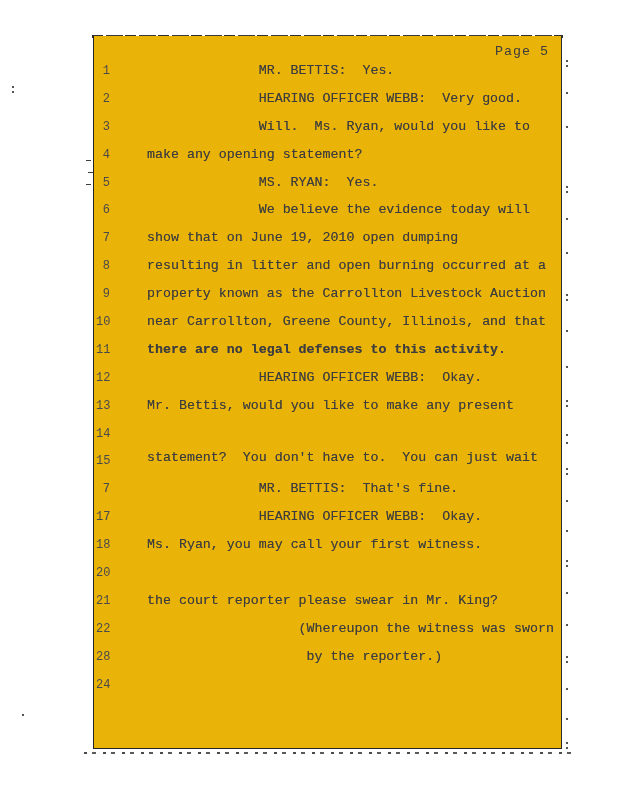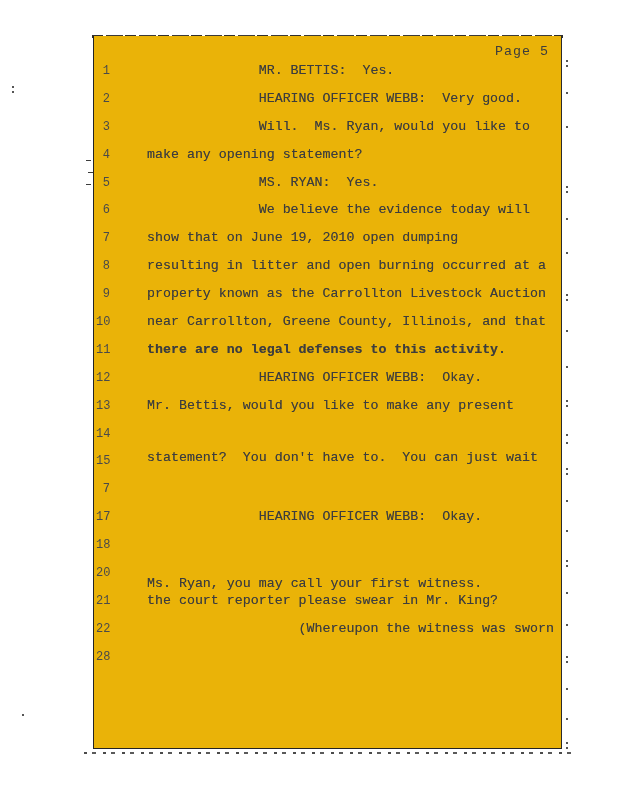--- a/index.html
+++ b/index.html
@@ -116,42 +116,48 @@
         </div>
         <div class="line">
           <span class="num">14</span>
           <span class="txt" style="padding-left: 0ch; margin-top: 24px;">statement?  You don't have to.  You can just wait</span>
         </div>
         <div class="line">
           <span class="num">15</span>
         </div>
         <div class="line">
           <span class="num">7</span>
+          <span class="txt" style="padding-left: 14ch;">MR. BETTIS:  That's fine.</span>
         </div>
         <div class="line">
           <span class="num">17</span>
           <span class="txt" style="padding-left: 14ch;">HEARING OFFICER WEBB:  Okay.</span>
         </div>
         <div class="line">
           <span class="num">18</span>
-          <span class="txt" style="padding-left: 0ch; margin-top: 39px;">Ms. Ryan, you may call your first witness.</span>
+          <span class="txt" style="padding-left: 0ch;">Ms. Ryan, you may call your first witness.</span>
         </div>
         <div class="line">
           <span class="num">20</span>
         </div>
         <div class="line">
           <span class="num">21</span>
           <span class="txt" style="padding-left: 0ch;">the court reporter please swear in Mr. King?</span>
         </div>
         <div class="line">
           <span class="num">22</span>
           <span class="txt" style="padding-left: 19ch;">(Whereupon the witness was sworn</span>
         </div>
         <div class="line">
           <span class="num">28</span>
+          <span class="txt" style="padding-left: 20ch;">by the reporter.)</span>
+        </div>
+        <div class="line">
+          <span class="num">24</span>
+          <span class="txt" style="padding-left: 0ch;"></span>
         </div>
       </div>
   </div>
 
   <div class="bottom-noise"></div>
 
   <div class="speck colon" style="left:12px;top:86px;"></div>
   <div class="speck" style="left:22px;top:714px;"></div>
   <div class="dash" style="left:86px;top:160px;"></div>
   <div class="dash" style="left:88px;top:172px;"></div>

